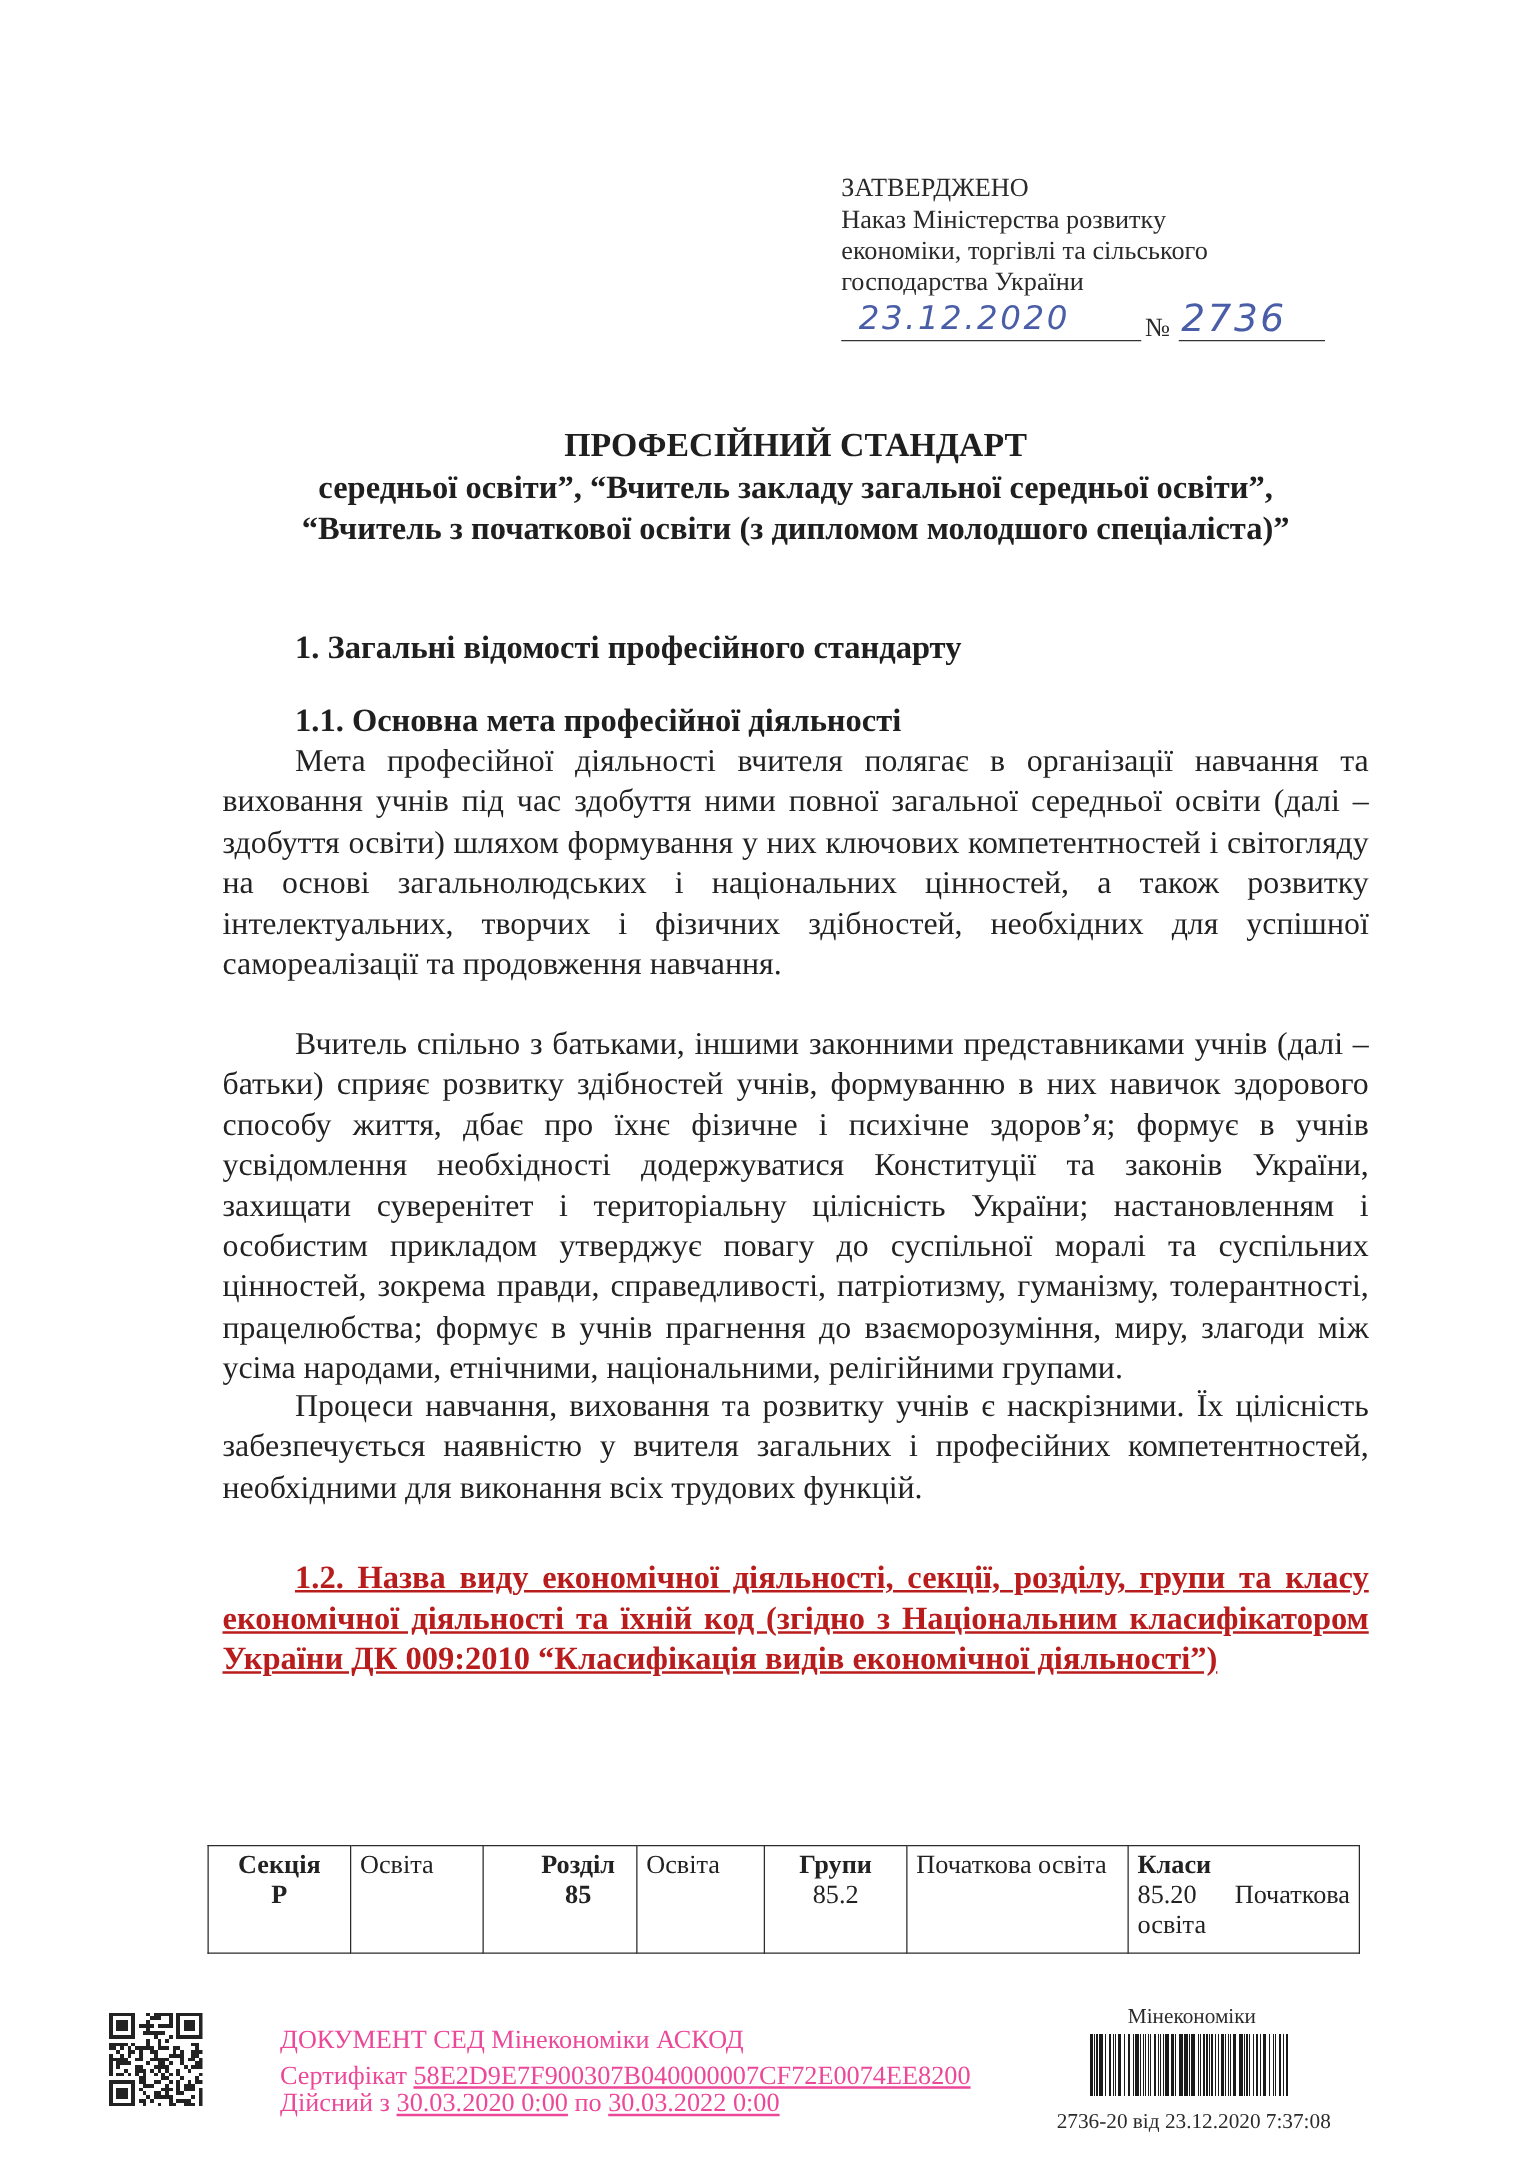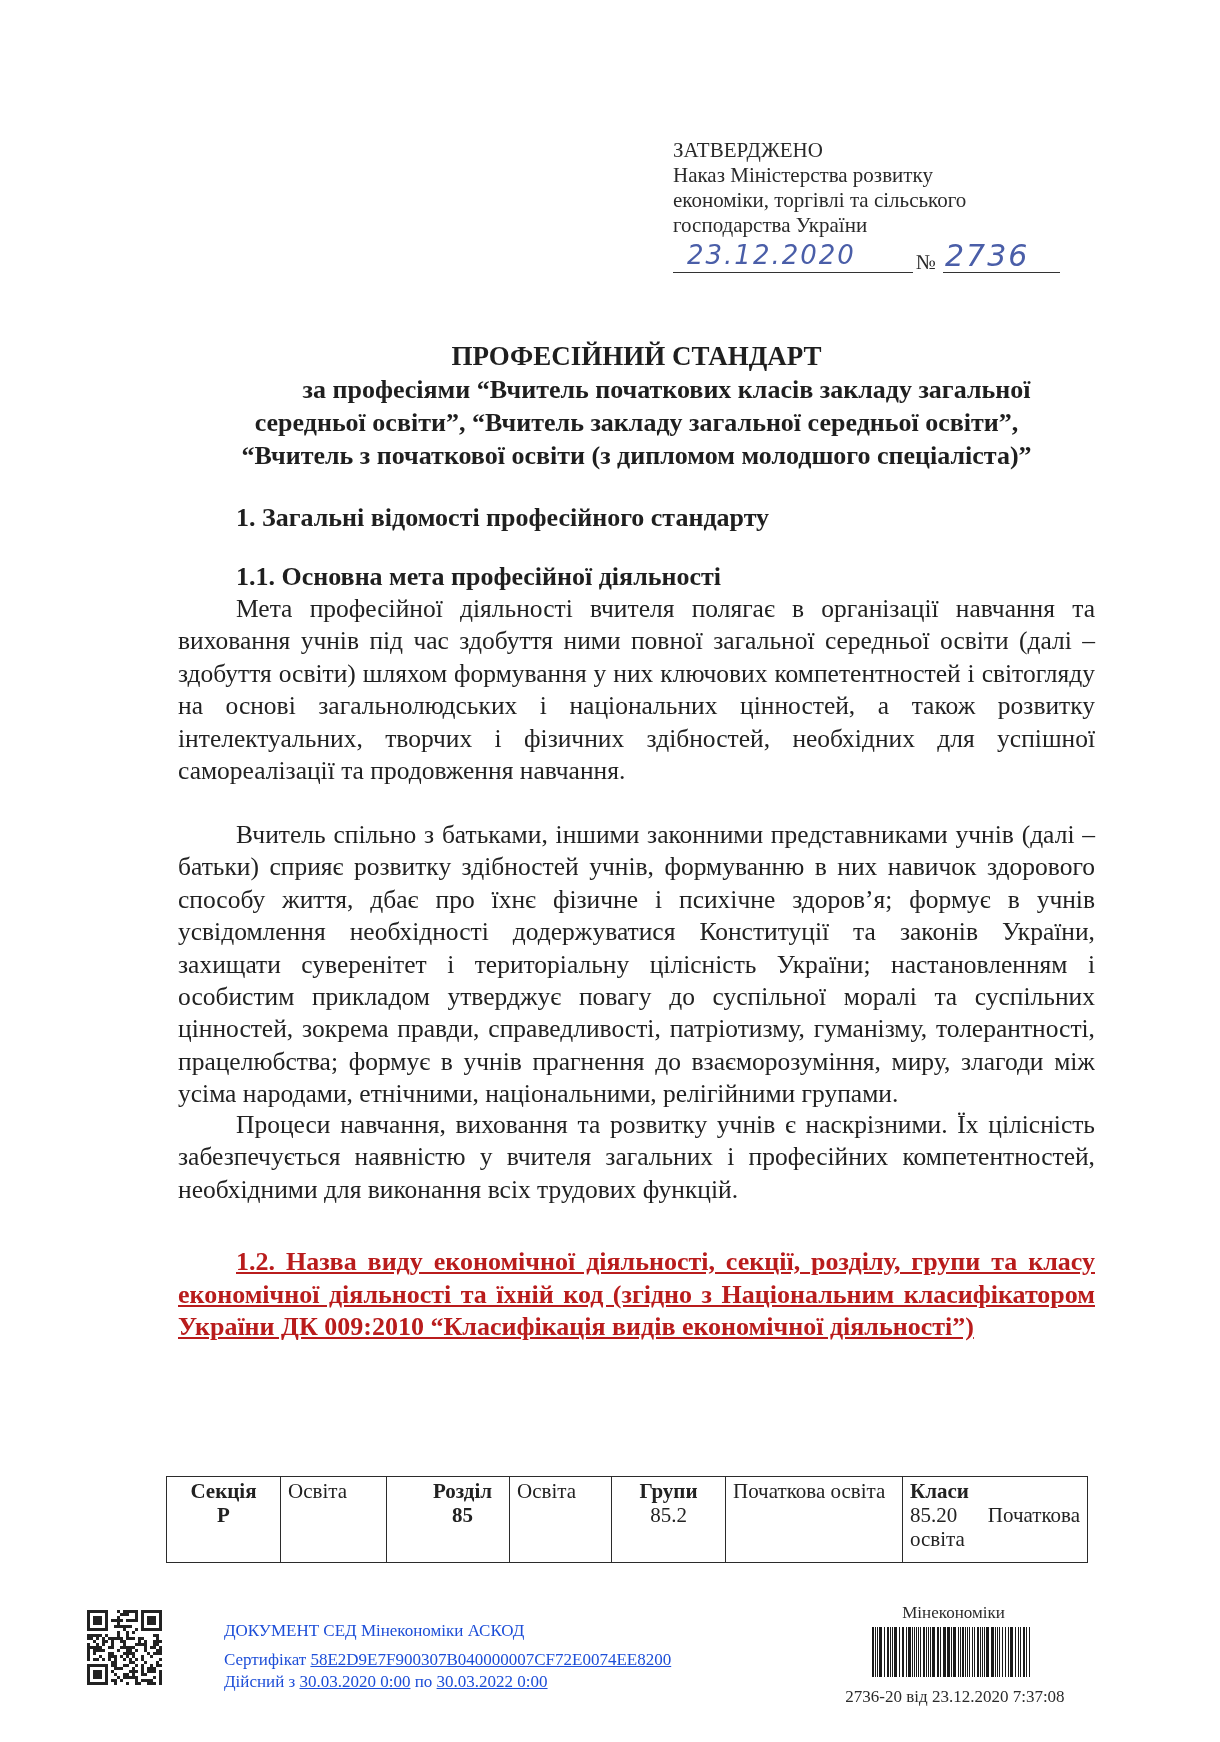--- a/index.html
+++ b/index.html
@@ -26,21 +26,21 @@
   .p3 { top:1109px; }
   .h12 { left:178px; top:1246px; width:917px; font-weight:bold; font-size:26px; line-height:32.5px; text-align:justify; text-indent:58px; color:#b91c1c;text-decoration:underline; }
 
   table.kved { position:absolute; left:166px; top:1476px; width:922px; height:87px; border-collapse:collapse; font-size:21px; color:#222; }
   table.kved td { border:1.5px solid #2b2b2b; vertical-align:top; padding:2px 7px; line-height:24px; }
   table.kved td.b { font-weight:bold; text-align:center; }
   table.kved td.c { text-align:center; }
   .cls-line { display:flex; justify-content:space-between; }
 
   .qr { left:87px; top:1610px; width:75px; height:75px; }
-  .sed { left:224px; top:1620px; font-size:17px; color:#1d4ed8; white-space:nowrap; line-height:22px; }
+  .sed { left:224px; top:1620px; font-size:21px; color:#ec4899; white-space:nowrap; line-height:22px; }
   .sed .l1 { margin-bottom:7px; }
   .sed .u { text-decoration:underline; }
   .bc-label { left:872px; top:1603px; width:163px; text-align:center; font-size:17px; color:#2a2a2a; }
   .barcode { left:872px; top:1627px; width:163px; height:50px; }
   .bc-text { left:835px; top:1687px; width:240px; text-align:center; font-size:17px; color:#2a2a2a; white-space:nowrap; }
 </style>
 </head>
 <body>
 
 <div class="abs approved">
@@ -54,21 +54,20 @@
     <span class="hand date">23.12.2020</span>
   </div>
   <span class="no-label">№</span>
   <div class="num-field">
     <span class="hand num">2736</span>
   </div>
 </div>
 
 <div class="abs title-block">
   <div class="t1">ПРОФЕСІЙНИЙ СТАНДАРТ</div>
-  <div style="padding-left:60px;">за професіями “Вчитель початкових класів закладу загальної</div>
   <div>середньої освіти”, “Вчитель закладу загальної середньої освіти”,</div>
   <div>“Вчитель з початкової освіти (з дипломом молодшого спеціаліста)”</div>
 </div>
 
 <div class="abs h1">1. Загальні відомості професійного стандарту</div>
 <div class="abs h11">1.1. Основна мета професійної діяльності</div>
 <div class="abs para p1">Мета професійної діяльності вчителя полягає в організації навчання та виховання учнів під час здобуття ними повної загальної середньої освіти (далі –  здобуття освіти) шляхом формування у них ключових компетентностей і світогляду на основі загальнолюдських і національних цінностей, а також розвитку інтелектуальних, творчих і фізичних здібностей, необхідних для успішної самореалізації та продовження навчання.</div>
 <div class="abs para p2">Вчитель спільно з батьками, іншими законними представниками учнів (далі – батьки) сприяє розвитку здібностей учнів, формуванню в них навичок здорового способу життя, дбає про їхнє фізичне і психічне здоров’я; формує в учнів усвідомлення необхідності додержуватися Конституції та законів України, захищати суверенітет і територіальну цілісність України; настановленням і особистим прикладом утверджує повагу до суспільної моралі та суспільних цінностей, зокрема правди, справедливості, патріотизму, гуманізму, толерантності, працелюбства; формує в учнів прагнення до взаєморозуміння, миру, злагоди між усіма народами, етнічними, національними, релігійними групами.</div>
 <div class="abs para p3">Процеси навчання, виховання та розвитку учнів є наскрізними. Їх цілісність забезпечується наявністю у вчителя загальних і професійних компетентностей, необхідними для виконання всіх трудових функцій.</div>
 

